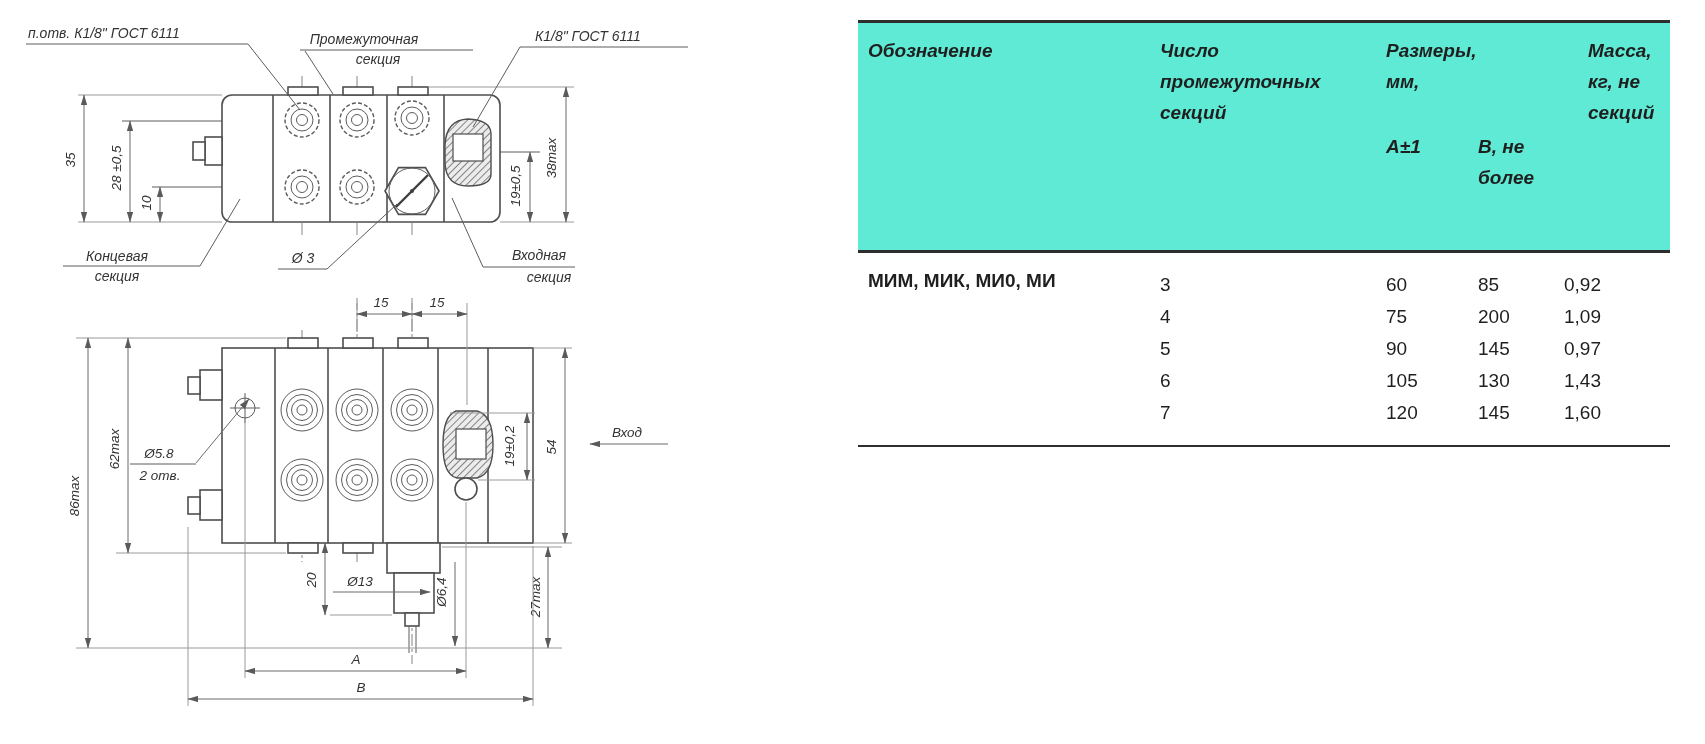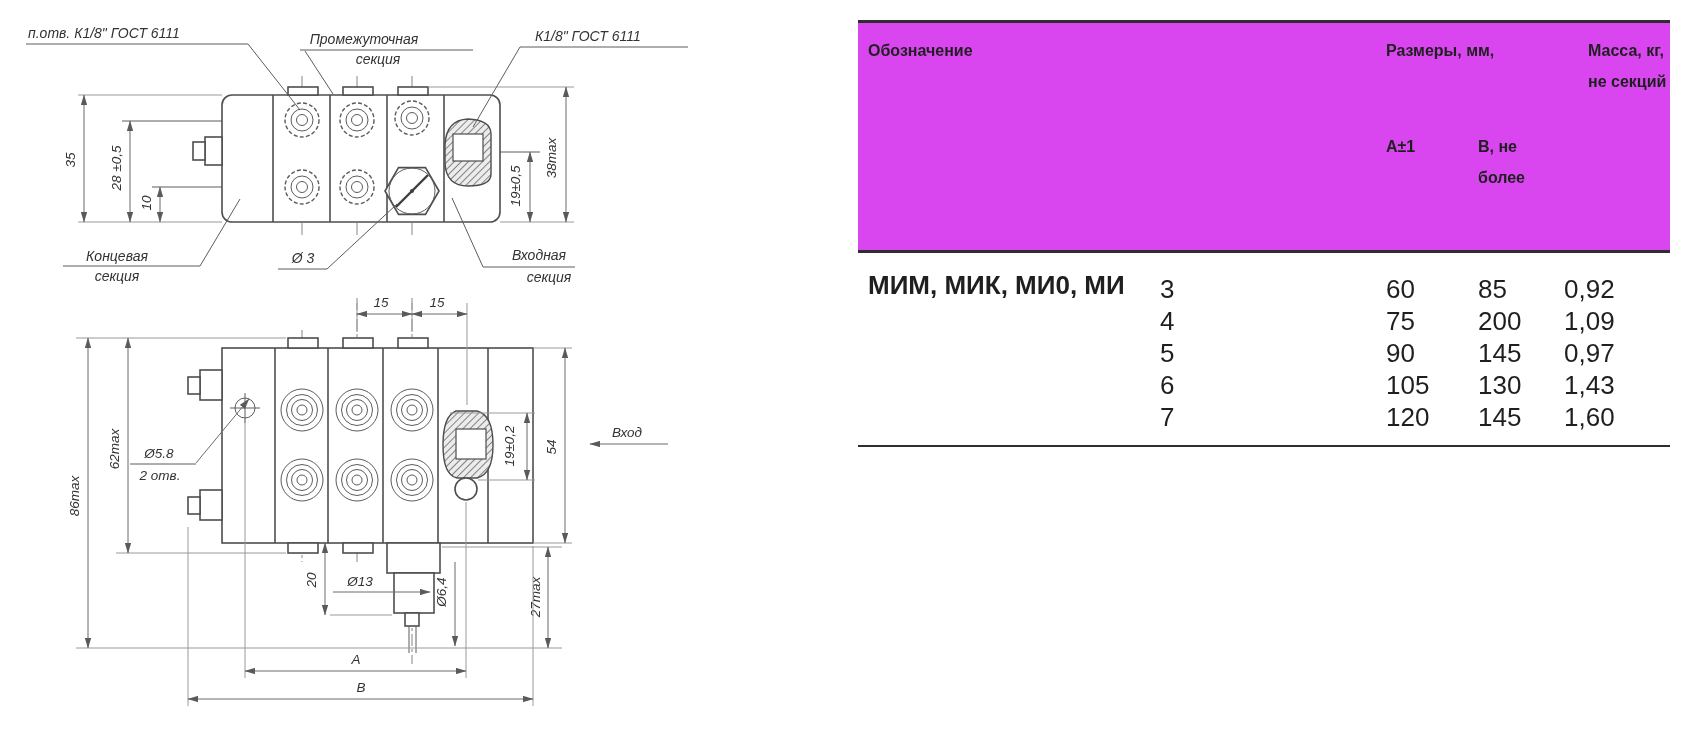--- a/index.html
+++ b/index.html
@@ -14,32 +14,32 @@
   .cl{stroke:#787878;stroke-width:0.9;fill:none;stroke-dasharray:12 3 3 3;}
   .dsh{stroke:#5c5c5c;stroke-width:1.4;fill:none;stroke-dasharray:4 2.2;}
   .dim{stroke:#6b6b6b;stroke-width:1;fill:none;marker-start:url(#ar);marker-end:url(#ar);}
   .arrE{stroke:#6b6b6b;stroke-width:1;fill:none;marker-end:url(#ar);}
   .arrS{stroke:#6b6b6b;stroke-width:1;fill:none;marker-start:url(#ar);}
   .ndl{stroke:#3f3f3f;stroke-width:2.4;}
   text.lbl{font:italic 14px "Liberation Sans",sans-serif;fill:#333;}
   text.dt{font:italic 13.5px "Liberation Sans",sans-serif;fill:#333;}
   
   .tbl{position:absolute;left:858px;top:20px;width:812px;color:#1f1f1f;}
-  .thead{position:relative;height:227px;background:#d946ef;
+  .thead{position:relative;height:227px;background:#5eead4;
          border-top:3px solid #2e2e2e;border-bottom:3px solid #2e2e2e;
-         font-weight:bold;font-size:16px;line-height:31px;}
+         font-weight:bold;font-size:19px;line-height:31px;font-style:italic;}
   .hc{position:absolute;}
   .hc-designation{left:10px;top:12px;}
   .hc-count{left:302px;top:12px;width:168px;}
   .hc-dims{left:528px;top:12px;width:118px;}
   .hc-a{left:528px;top:108px;}
   .hc-b{left:620px;top:108px;width:68px;}
   .hc-mass{left:730px;top:12px;width:80px;}
   .tbody{position:relative;height:175px;padding-top:17px;
-         border-bottom:2px solid #2e2e2e;font-size:26px;}
+         border-bottom:2px solid #2e2e2e;font-size:19px;}
   .desig{position:absolute;left:10px;top:17px;font-weight:bold;}
   .drow{position:relative;height:32px;}
   .drow span{position:absolute;top:4px;}
   .c2{left:302px;} .c3{left:528px;text-align:center;} .c4{left:620px;} .c5{left:706px;}
 </style>
 </head>
 <body>
 
 <div class="page">
 
@@ -275,20 +275,21 @@
       <line class="ex" x1="188" y1="527" x2="188" y2="706"></line>
       <line class="ex" x1="533" y1="546" x2="533" y2="706"></line>
       <line class="dim" x1="188" y1="699" x2="533" y2="699"></line>
       <text class="dt" x="361" y="692" text-anchor="middle">B</text>
     </g>
   </svg>
 
   <div class="tbl">
     <div class="thead">
       <div class="hc hc-designation">Обозначение</div>
+      <div class="hc hc-count">Число промежуточных секций</div>
       <div class="hc hc-dims">Размеры, мм,</div>
       <div class="hc hc-a">A±1</div>
       <div class="hc hc-b">B, не более</div>
       <div class="hc hc-mass">Масса, кг, не секций</div>
     </div>
     <div class="tbody">
       <div class="desig">МИМ, МИК, МИ0, МИ</div>
       <div class="drow">
         <span class="c2">3</span>
         <span class="c3">60</span>

